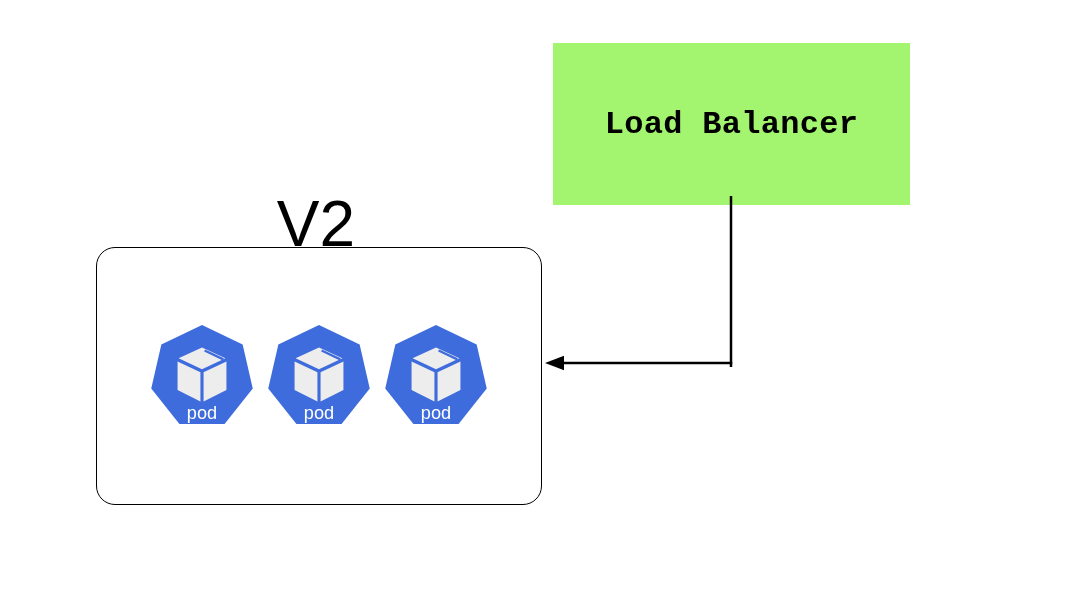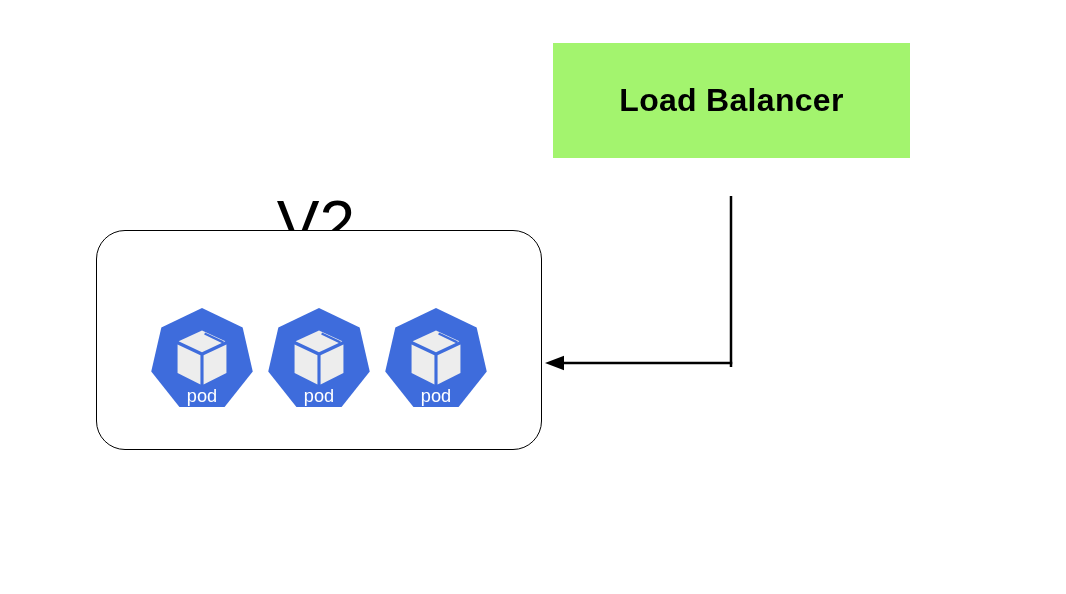--- a/index.html
+++ b/index.html
@@ -13,24 +13,25 @@
     height: 594px;
     background: #ffffff;
     overflow: hidden;
   }
   
   .lb-box {
     position: absolute;
     left: 553px;
     top: 43px;
     width: 357px;
-    height: 115px;
+    height: 162px;
     display: flex;
     align-items: center;
     justify-content: center;
+    font-family: Liberation Mono, monospace;
   }
   .lb-label {
     font-size: 32px;
     font-weight: 700;
     color: #000000;
     letter-spacing: 0.3px;
   }
   
   .connector-svg {
     position: absolute;
@@ -48,25 +49,25 @@
     text-align: center;
     font-size: 64px;
     font-weight: 400;
     line-height: 1;
     color: #000000;
     white-space: nowrap;
   }
   .v2-box {
     position: absolute;
     left: 96px;
-    top: 230px;
+    top: 247px;
     width: 446px;
-    height: 220px;
+    height: 258px;
     border: 1.5px solid #000000;
-    border-radius: 29px;
+    border-radius: 19px;
     background: #ffffff;
   }
   .pods-row {
     position: absolute;
     left: 53px;
     top: 76px;
     display: flex;
     gap: 13px;
   }
   .pod-svg {

